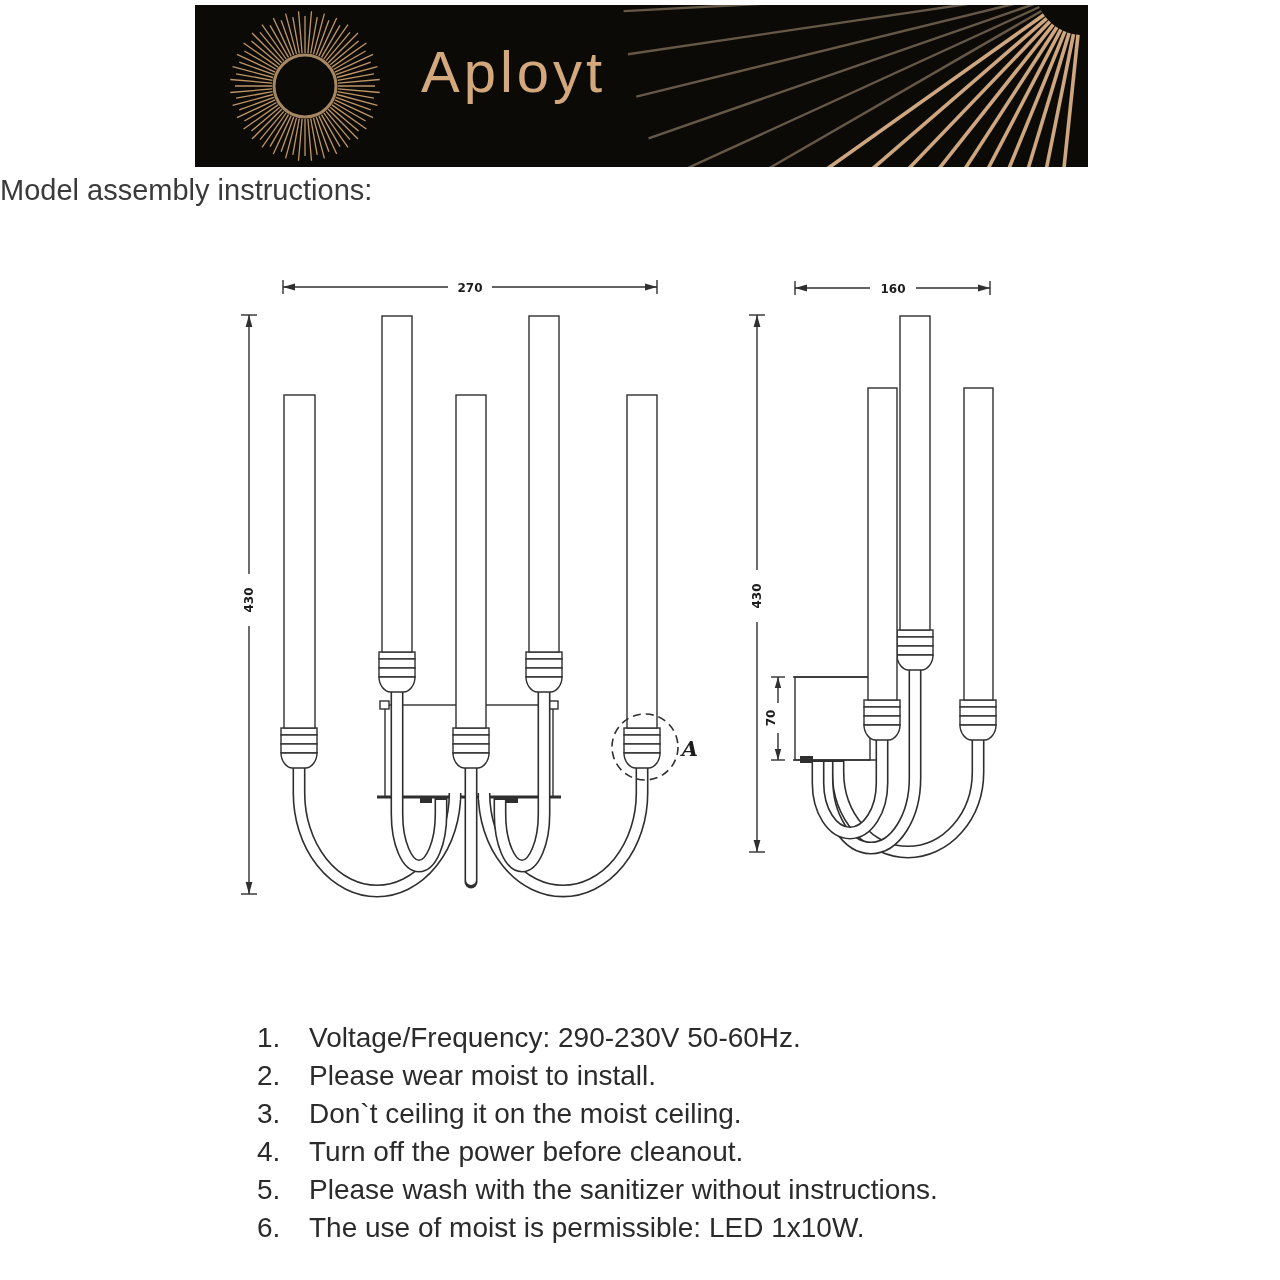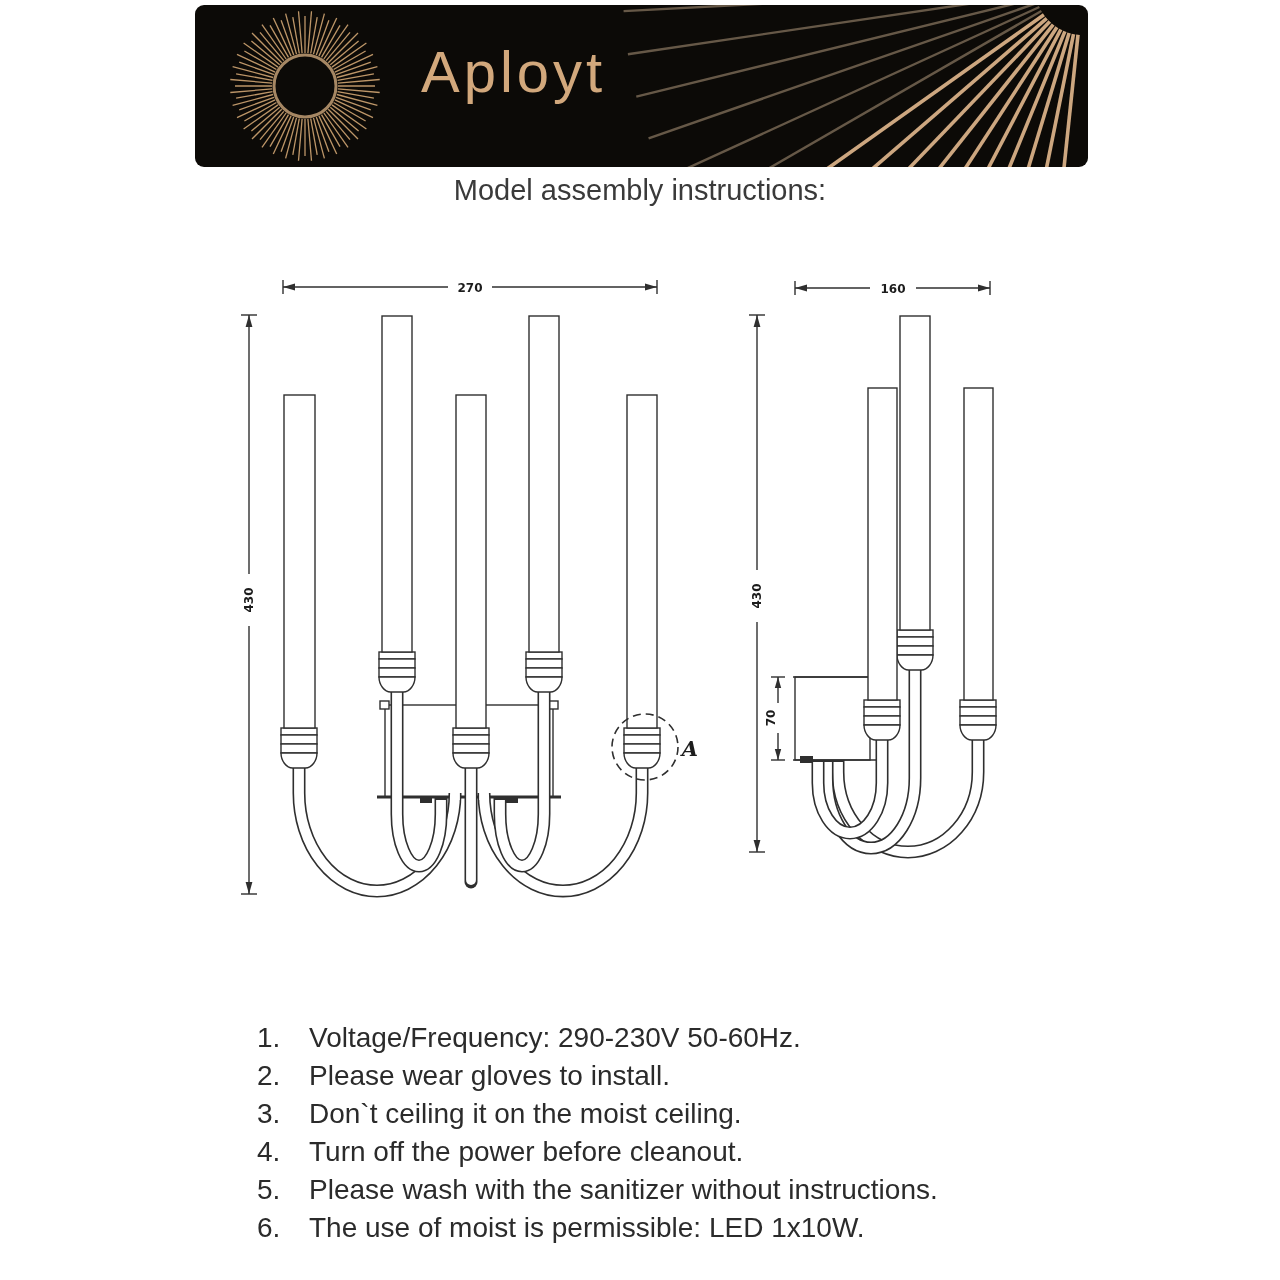--- a/index.html
+++ b/index.html
@@ -1,27 +1,27 @@
 <!DOCTYPE html>
 <html><head>
 <meta charset="utf-8">
 <style>
   html,body{margin:0;padding:0;background:#ffffff;}
   .page{position:relative;width:1280px;height:1280px;background:#ffffff;overflow:hidden;
         font-family:"Liberation Sans",sans-serif;}
 
   
-  .banner{position:absolute;left:195px;top:5px;width:893px;height:162px;background:#0c0a07;overflow:hidden;border-radius:9px;}
+  .banner{position:absolute;left:195px;top:5px;width:893px;height:162px;background:#0c0a07;overflow:hidden;}
   .banner svg{position:absolute;left:0;top:0;}
   .wordmark{position:absolute;left:226px;top:38px;font-size:58px;line-height:1;
             color:#d2a87c;letter-spacing:4px;font-weight:400;
             font-family:"Liberation Sans",sans-serif;}
 
   
-  .title-block{position:absolute;left:0;top:172px;width:1280px;text-align:center;color:#3a3a3a;}
+  .title-block{position:absolute;left:0;top:172px;width:1280px;text-align:left;color:#3a3a3a;}
   .title-block .t1,.title-block .t2{font-size:29px;line-height:37px;font-weight:400;}
 
   
   .drawings{position:absolute;left:0;top:0;width:1280px;height:1280px;}
   .ln{stroke:#2f2f2f;stroke-width:1.4;fill:none;}
   .lnw{stroke:#2f2f2f;stroke-width:1.4;fill:#ffffff;}
   .thick{stroke:#2f2f2f;stroke-width:3;fill:none;}
   .solid{fill:#2f2f2f;stroke:none;}
   .tube-o{stroke:#2f2f2f;stroke-width:13;fill:none;}
   .tube-i{stroke:#ffffff;stroke-width:9.8;fill:none;}
@@ -283,21 +283,21 @@
     </defs>
   </svg>
 
   <div class="instructions">
     <div class="inst-row">
       <span class="inst-num">1.</span>
       <span class="inst-txt">Voltage/Frequency: 290-230V 50-60Hz.</span>
     </div>
     <div class="inst-row">
       <span class="inst-num">2.</span>
-      <span class="inst-txt">Please wear gloves to install.</span>
+      <span class="inst-txt">Please wear moist to install.</span>
     </div>
     <div class="inst-row">
       <span class="inst-num">3.</span>
       <span class="inst-txt">Don`t ceiling it on the moist ceiling.</span>
     </div>
     <div class="inst-row">
       <span class="inst-num">4.</span>
       <span class="inst-txt">Turn off the power before cleanout.</span>
     </div>
     <div class="inst-row">

